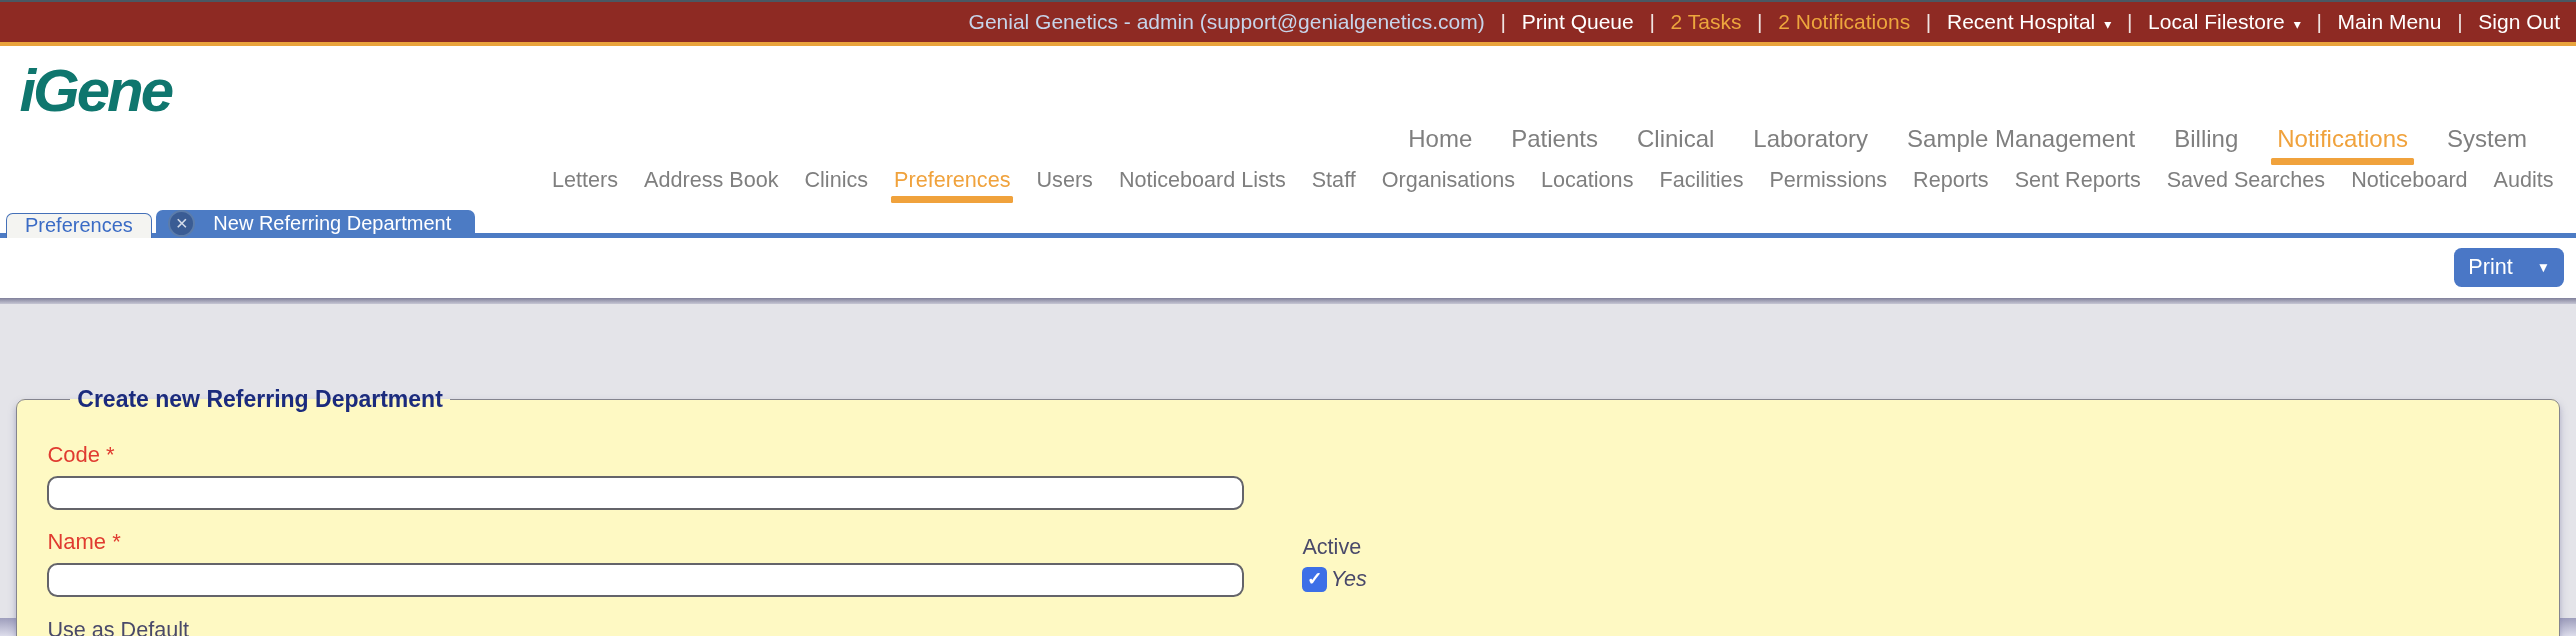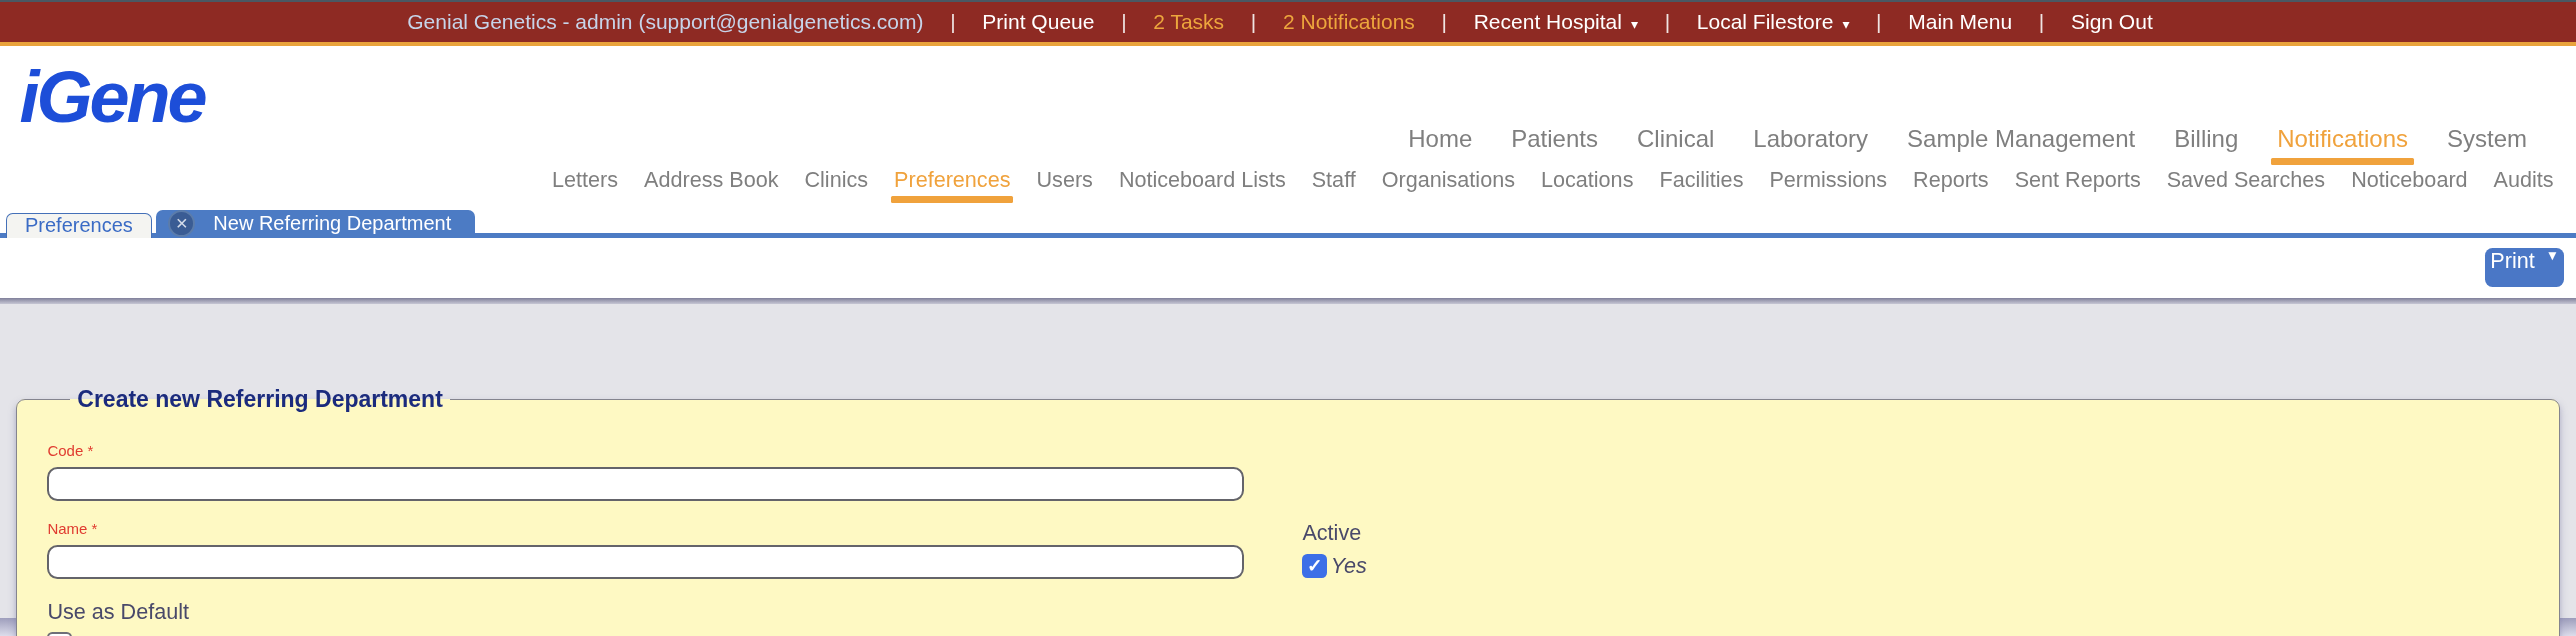--- a/index.html
+++ b/index.html
@@ -2,33 +2,33 @@
 <html style="font-size:12px"><head>
 <meta charset="utf-8">
 <style>
   * { margin:0; padding:0; box-sizing:border-box; }
   body { font-family:"Liberation Sans", sans-serif; background:#fff; }
   .page { position:relative; width:2576px; height:637px; background:#fff; overflow:hidden; }
 
   
   .topline { height:2.2px; background:#4a5863; }
   .topbar { height:40px; background:#8e2a23; display:flex; align-items:center;
-            justify-content:center; padding-right:16px; font-size:21px; color:#fff;
-            white-space:nowrap;gap:11px; }
+            justify-content:flex-end; padding-right:16px; font-size:21px; color:#fff;
+            white-space:nowrap; }
   .topbar .account { color:#c7d4e9; }
   .topbar .sep { color:#efe4e2; margin:0 15.7px; font-weight:400; }
   .topbar .link { color:#fff; cursor:pointer; }
   .topbar .link.orange { color:#eda63d; }
   .topbar .caret { font-size:14px; margin-left:9px; color:#fff; }
   .orangeline { height:3.7px; background:#e9a33c; }
 
   
   .header { position:relative; height:162px; background:#fff; }
-  .logo { position:absolute; left:19.4px; top:10.4px; font-size:72px; font-weight:bold;
-          font-style:italic; color:#1d4ed8; letter-spacing:-3px; cursor:pointer; }
+  .logo { position:absolute; left:19.4px; top:10.4px; font-size:60px; font-weight:bold;
+          font-style:italic; color:#0f766e; letter-spacing:-3px; cursor:pointer; }
   .primary-nav { position:absolute; top:52px; right:49px; display:flex; gap:39px;
                  font-size:24px; color:#7f7f7f; }
   .primary-nav .item { cursor:pointer; position:relative; padding-bottom:12px;margin-top:27px; }
   .primary-nav .item.active { color:#f0a23c; }
   .primary-nav .item.active::after { content:""; position:absolute; left:-6px; right:-6px;
                  bottom:0; height:6.7px; background:#f0a23c; border-radius:1.5px; }
   .secondary-nav { position:absolute; top:121px; right:22.4px; display:flex; gap:26px;
                  font-size:21.6px; color:#7f7f7f; }
   .secondary-nav .item { cursor:pointer; position:relative; padding-bottom:9.7px; }
   .secondary-nav .item.active { color:#f0a23c; }
@@ -46,43 +46,43 @@
          margin-right:4.5px; position:relative; z-index:1; cursor:pointer; }
   .tab.inactive { background:#f4f4f1; border:1.5px solid #4470b8; border-bottom:none;
          color:#3a6bc5; height:25px; padding:0 18px; }
   .tab.active { background:#4c7bc4; color:#fff; height:28px; padding:0 24px 0 12px; }
   .tab .close { width:27px; height:27px; border-radius:50%; background:#3a5c94;
          border:2.2px solid #5b7cab; color:#d4dcea; display:flex; align-items:center;
          justify-content:center; font-size:15.7px; margin-right:18px; cursor:pointer; }
 
   
   .toolbar { height:60px; background:#fff; position:relative; }
-  .print-btn { position:absolute; right:12px; top:9.7px; height:39px; padding:0 5px;
+  .print-btn { position:absolute; right:12px; top:9.7px; height:39px; padding:0 14px;
          background:#4a77c6; border:none; border-radius:7.5px; color:#fff; font-size:21.6px;
-         display:flex; align-items:flex-start; gap:11px; cursor:pointer;
+         display:flex; align-items:center; gap:24px; cursor:pointer;
          font-family:"Liberation Sans", sans-serif; }
   .print-btn .caret { font-size:13.4px; }
   .divider { height:6px; background:linear-gradient(#80809a,#c6c6d4); }
 
   
   .content { height:334px; background:#e4e4e9; position:relative; padding:39px 16.4px 0; }
   .content::after { content:""; position:absolute; left:0; right:0; bottom:0; height:19.4px;
          background:linear-gradient(#9e9ebc,#e4e4f0); }
   fieldset.panel { position:relative; z-index:1; border:1.5px solid #84848e; border-radius:9px;
          background:#fef9c3; height:274px; padding:4.5px 30px 0;
          box-shadow:0 4.5px 7.5px rgba(110,110,155,.5);margin-top:43px; }
   legend { font-size:23px; font-weight:bold; color:#1b2b7d; padding:0 7.5px; margin-left:22.4px; }
 
-  .field-label { font-size:15px; color:#e03b30; margin-bottom:7.5px; }
+  .field-label { font-size:22px; color:#e03b30; margin-bottom:7.5px; }
   .field-label .req { color:#e03b30; }
   .text-input { display:block; width:1197px; height:34px; border:2.2px solid #64646a;
          border-radius:10.4px; background:#fff; font-size:21px; padding:0 12px;
          font-family:"Liberation Sans", sans-serif; color:#333; }
   .row-code { margin-top:25px; }
-  .row-name { margin-top:19.4px; display:flex; align-items:flex-end; }
+  .row-name { margin-top:19.4px; display:flex; align-items:center; }
   .active-col { margin-left:58px; }
   .chk-label { font-size:21.6px; color:#49496a; margin-bottom:6.7px; }
   .chk-row { display:flex; align-items:center; font-size:21.6px; color:#49496a; }
   .checkbox { width:24.6px; height:24.6px; border-radius:5.2px; display:flex; align-items:center;
          justify-content:center; cursor:pointer; flex:0 0 auto; }
   .checkbox.checked { background:#3c6fe7; }
   .checkbox.checked .check { color:#fff; font-size:18.6px; font-weight:bold; }
   .checkbox:not(.checked) { background:#fff; border:2.2px solid #6f6f77; }
   .checkbox:not(.checked) .check { display:none; }
   .chk-row .opt { margin-left:3.7px;font-style:italic; }

